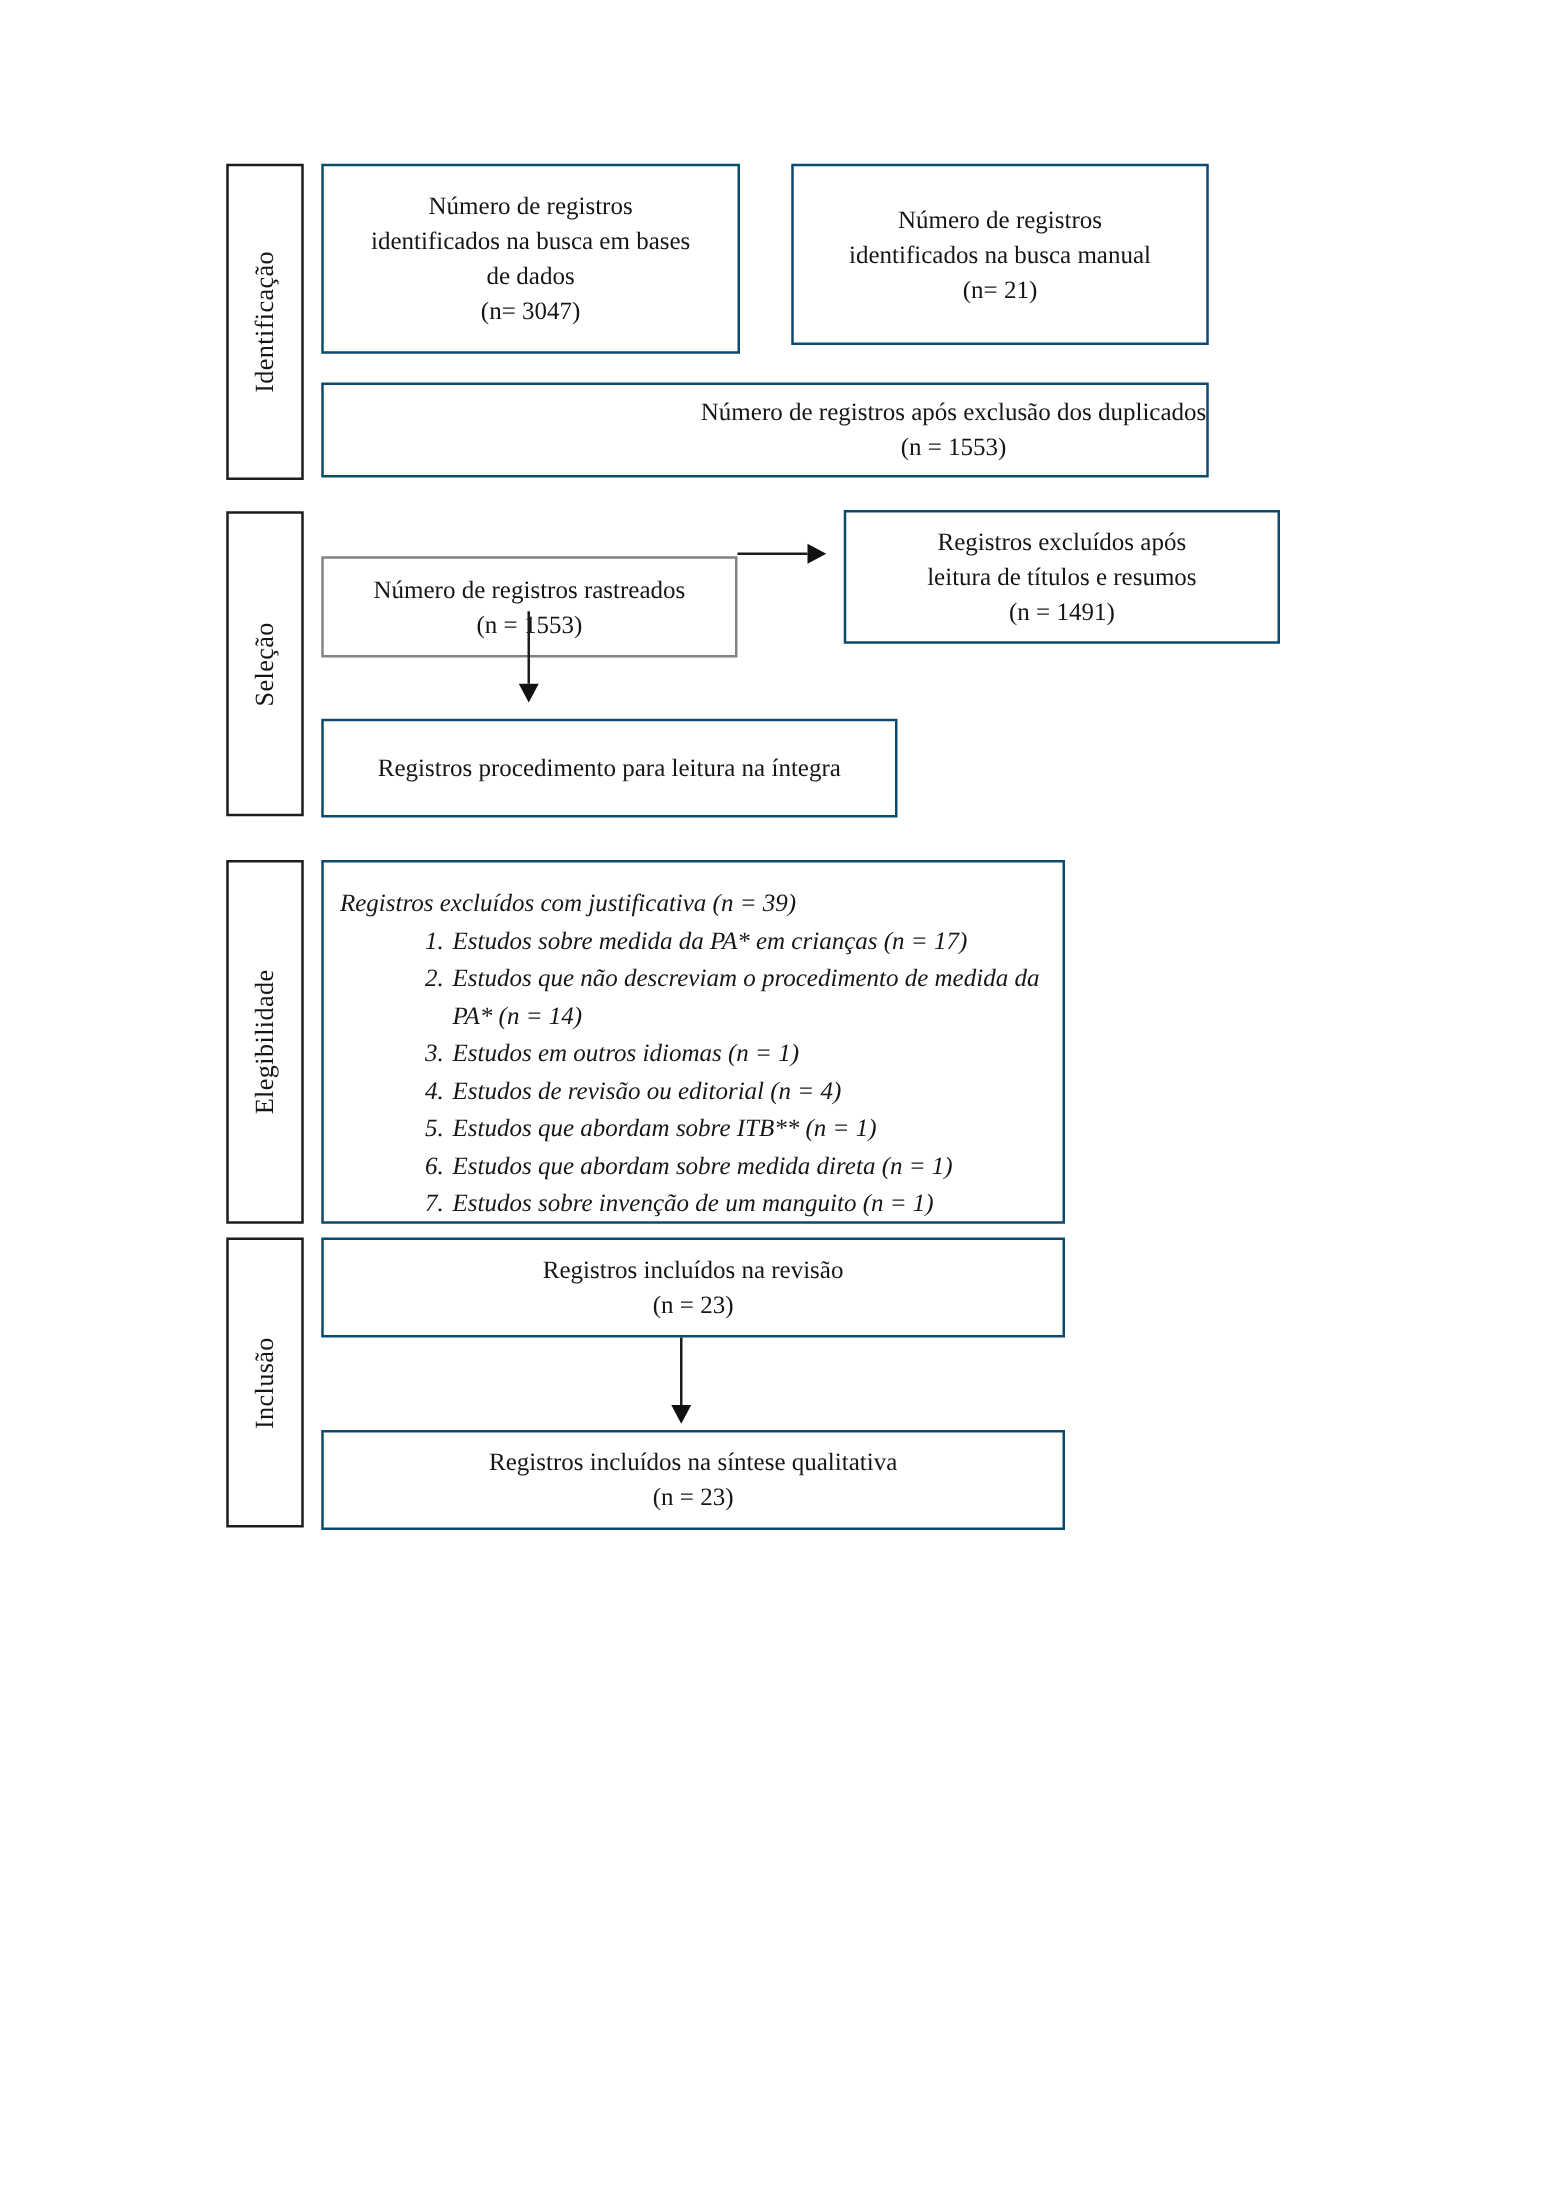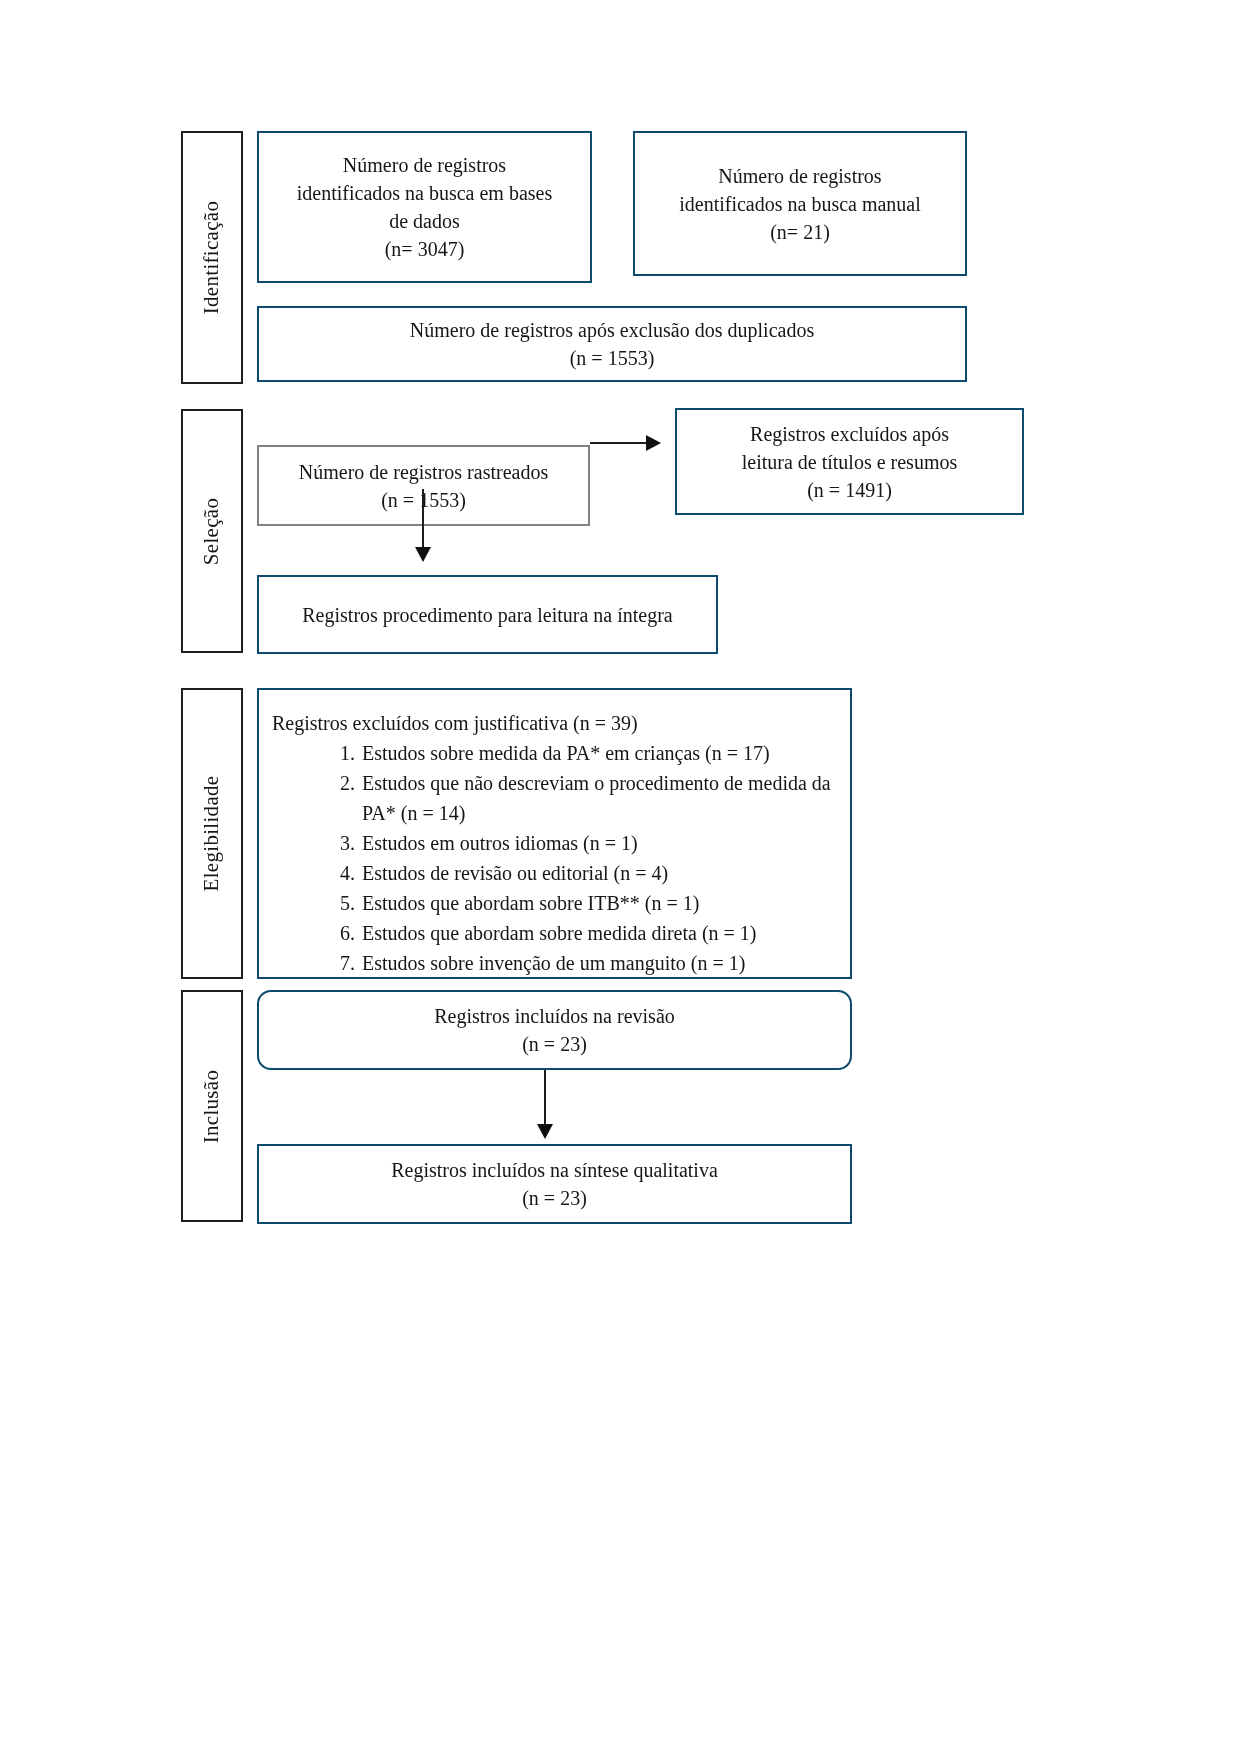--- a/index.html
+++ b/index.html
@@ -70,20 +70,21 @@
     width: 0;
     height: 0;
     border-left: 8px solid transparent;
     border-right: 8px solid transparent;
     border-top: 15px solid #111111;
   }
   .reasons-box {
     padding: 18px 10px 16px 13px;
     font-size: 20px;
     line-height: 30px;
+    font-style: italic;
   }
   .reasons-header {
     margin: 0;
   }
   .reasons-list {
     margin: 0;
     padding-left: 88px;
   }
   .reasons-list li {
     padding-left: 2px;
@@ -115,21 +116,21 @@
         <div>(n= 3047)</div>
       </div>
   </div>
   <div class="box center" style="left:633px; top:131px; width:334px; height:145px;">
     <div class="boxtext">
         <div>Número de registros</div>
         <div>identificados na busca manual</div>
         <div>(n= 21)</div>
       </div>
   </div>
-  <div class="box center" style="left:257px; top:306px; width:710px; height:76px;">
+  <div class="box center" style="left:257px; top:306px; width:710px; height:76px;justify-content:flex-end;">
     <div class="boxtext">
         <div>Número de registros após exclusão dos duplicados</div>
         <div>(n = 1553)</div>
       </div>
   </div>
 
   <div class="box center gray-border" style="left:257px; top:408px; width:333px; height:81px;margin-top:37px;">
     <div class="boxtext">
         <div>Número de registros rastreados</div>
         <div>(n = 1553)</div>
@@ -154,21 +155,21 @@
         <li>Estudos sobre medida da PA* em crianças (n = 17)</li>
         <li>Estudos que não descreviam o procedimento de medida da PA* (n = 14)</li>
         <li>Estudos em outros idiomas (n = 1)</li>
         <li>Estudos de revisão ou editorial (n = 4)</li>
         <li>Estudos que abordam sobre ITB** (n = 1)</li>
         <li>Estudos que abordam sobre medida direta (n = 1)</li>
         <li>Estudos sobre invenção de um manguito (n = 1)</li>
       </ol>
   </div>
 
-  <div class="box center" style="left:257px; top:990px; width:595px; height:80px;border-radius:14px;">
+  <div class="box center" style="left:257px; top:990px; width:595px; height:80px;">
     <div class="boxtext">
         <div>Registros incluídos na revisão</div>
         <div>(n = 23)</div>
       </div>
   </div>
   <div class="box center" style="left:257px; top:1144px; width:595px; height:80px;">
     <div class="boxtext">
         <div>Registros incluídos na síntese qualitativa</div>
         <div>(n = 23)</div>
       </div>

